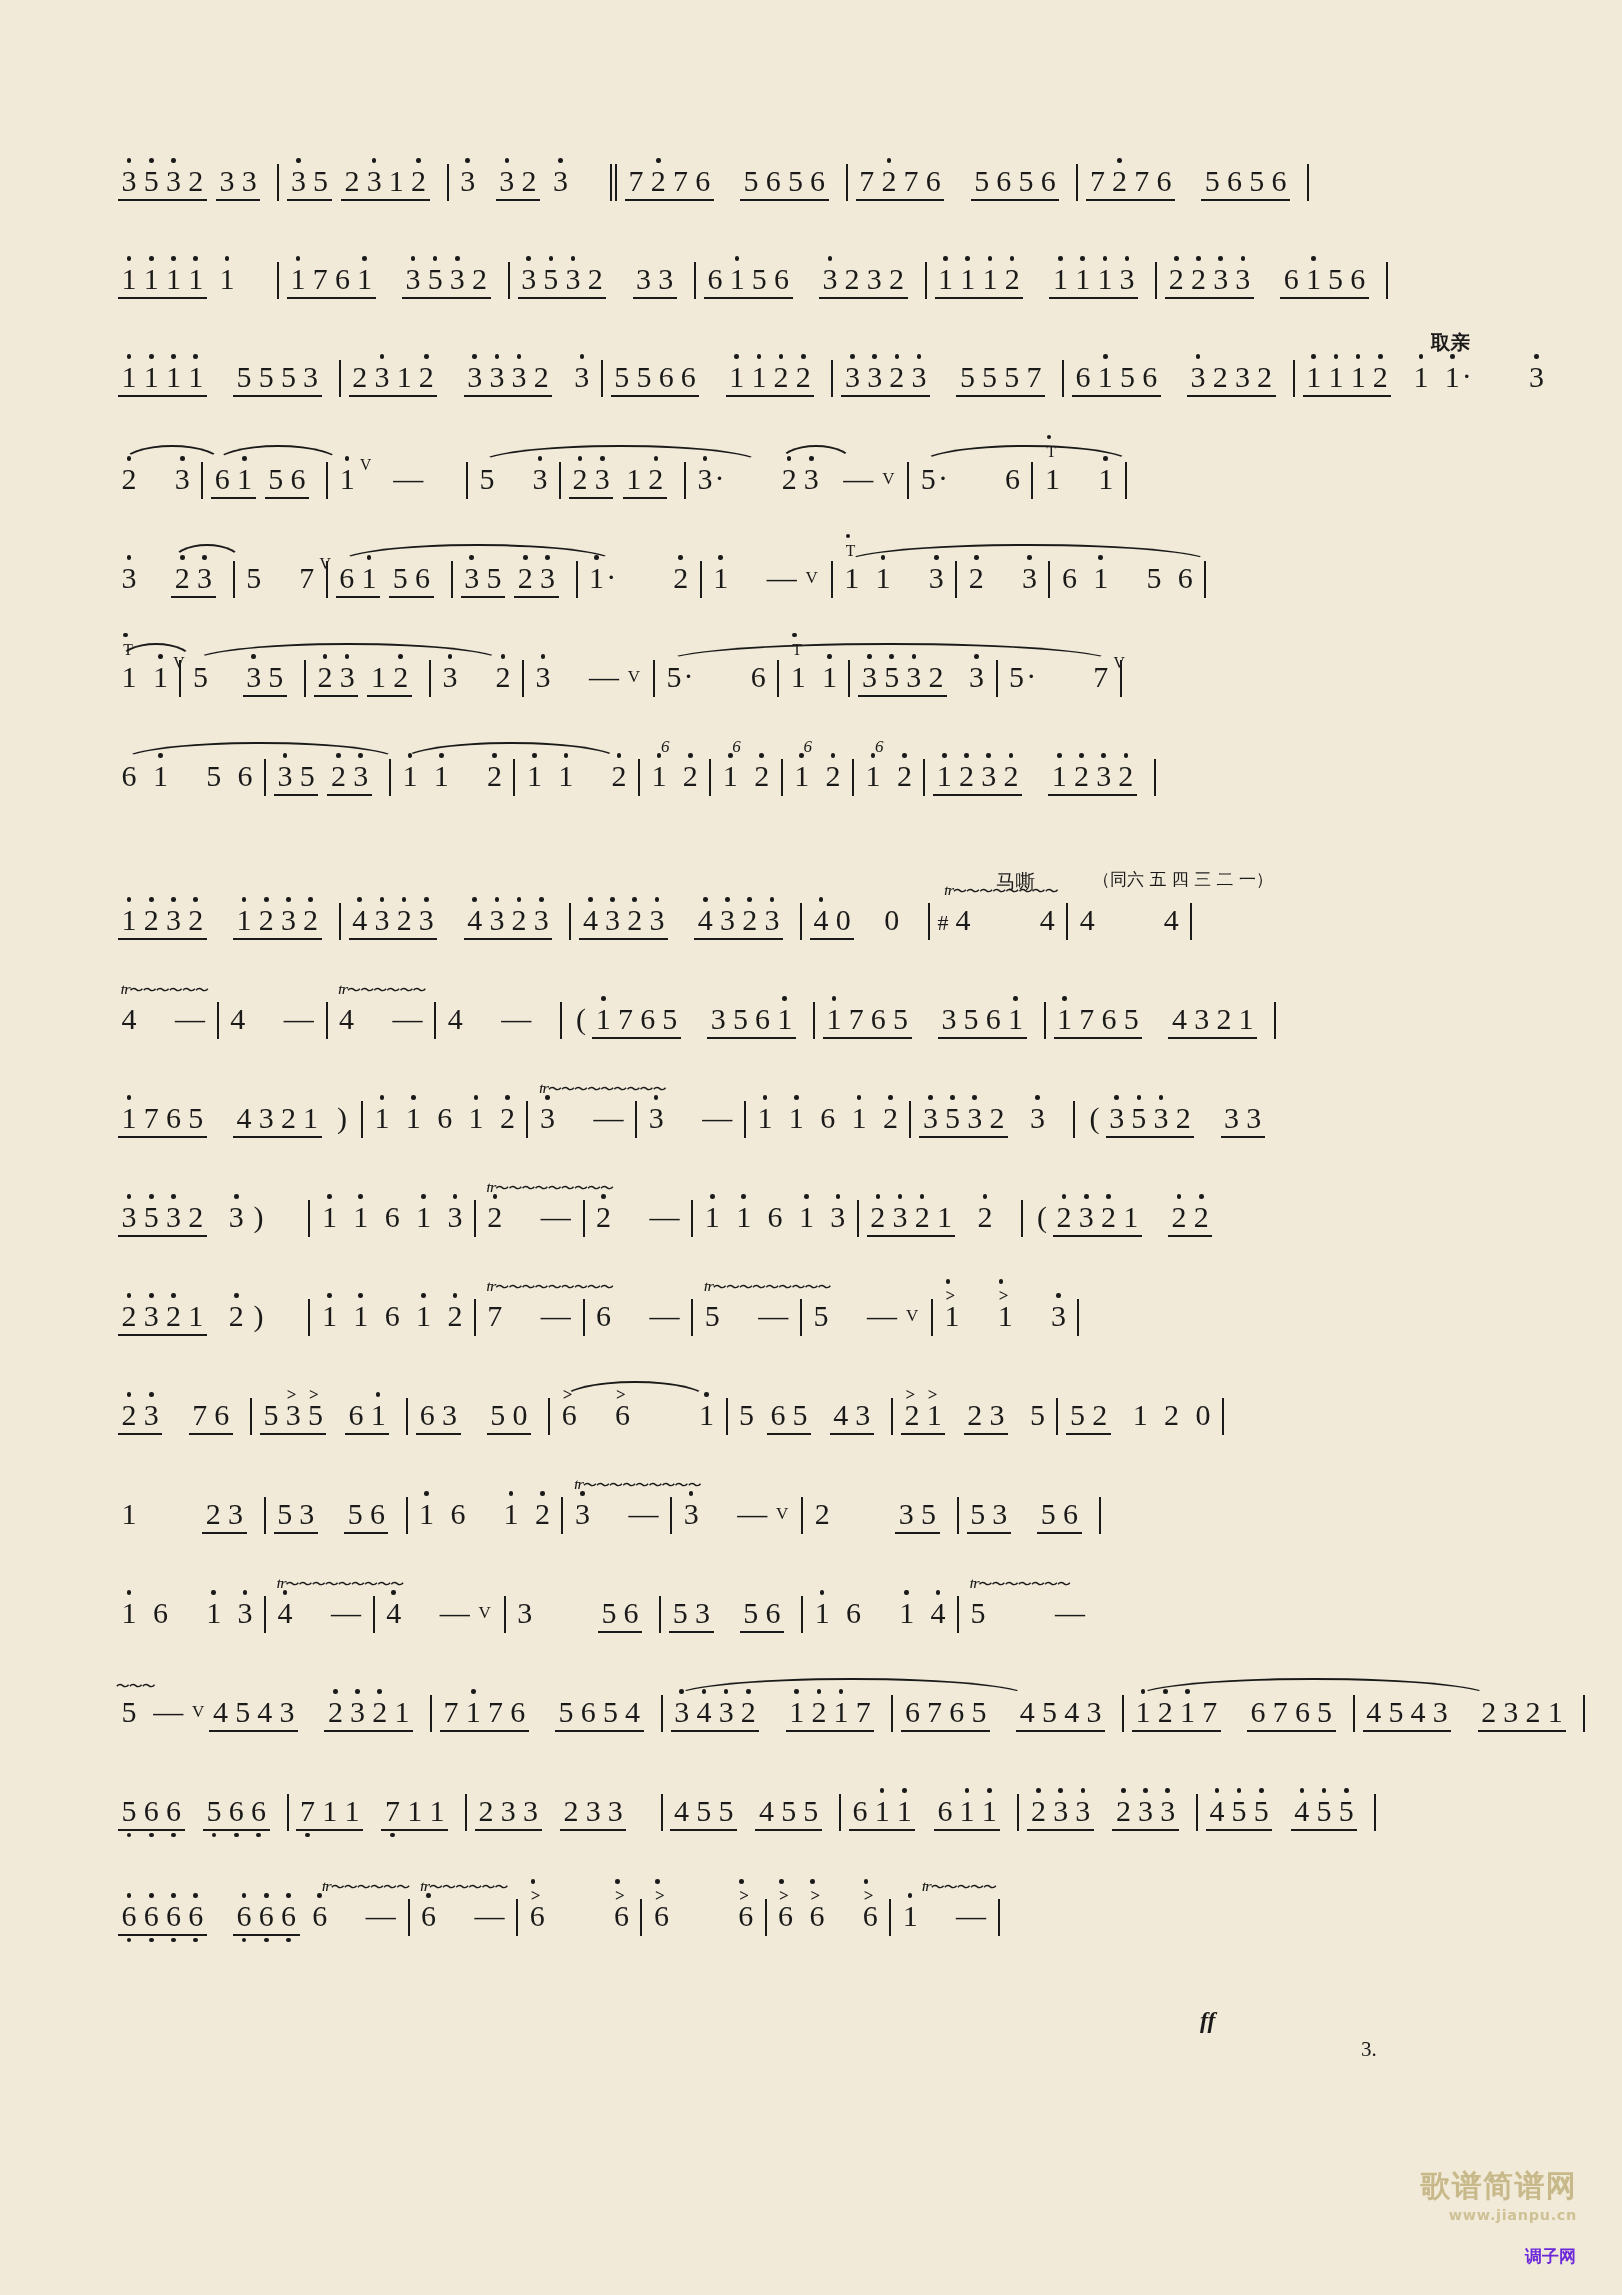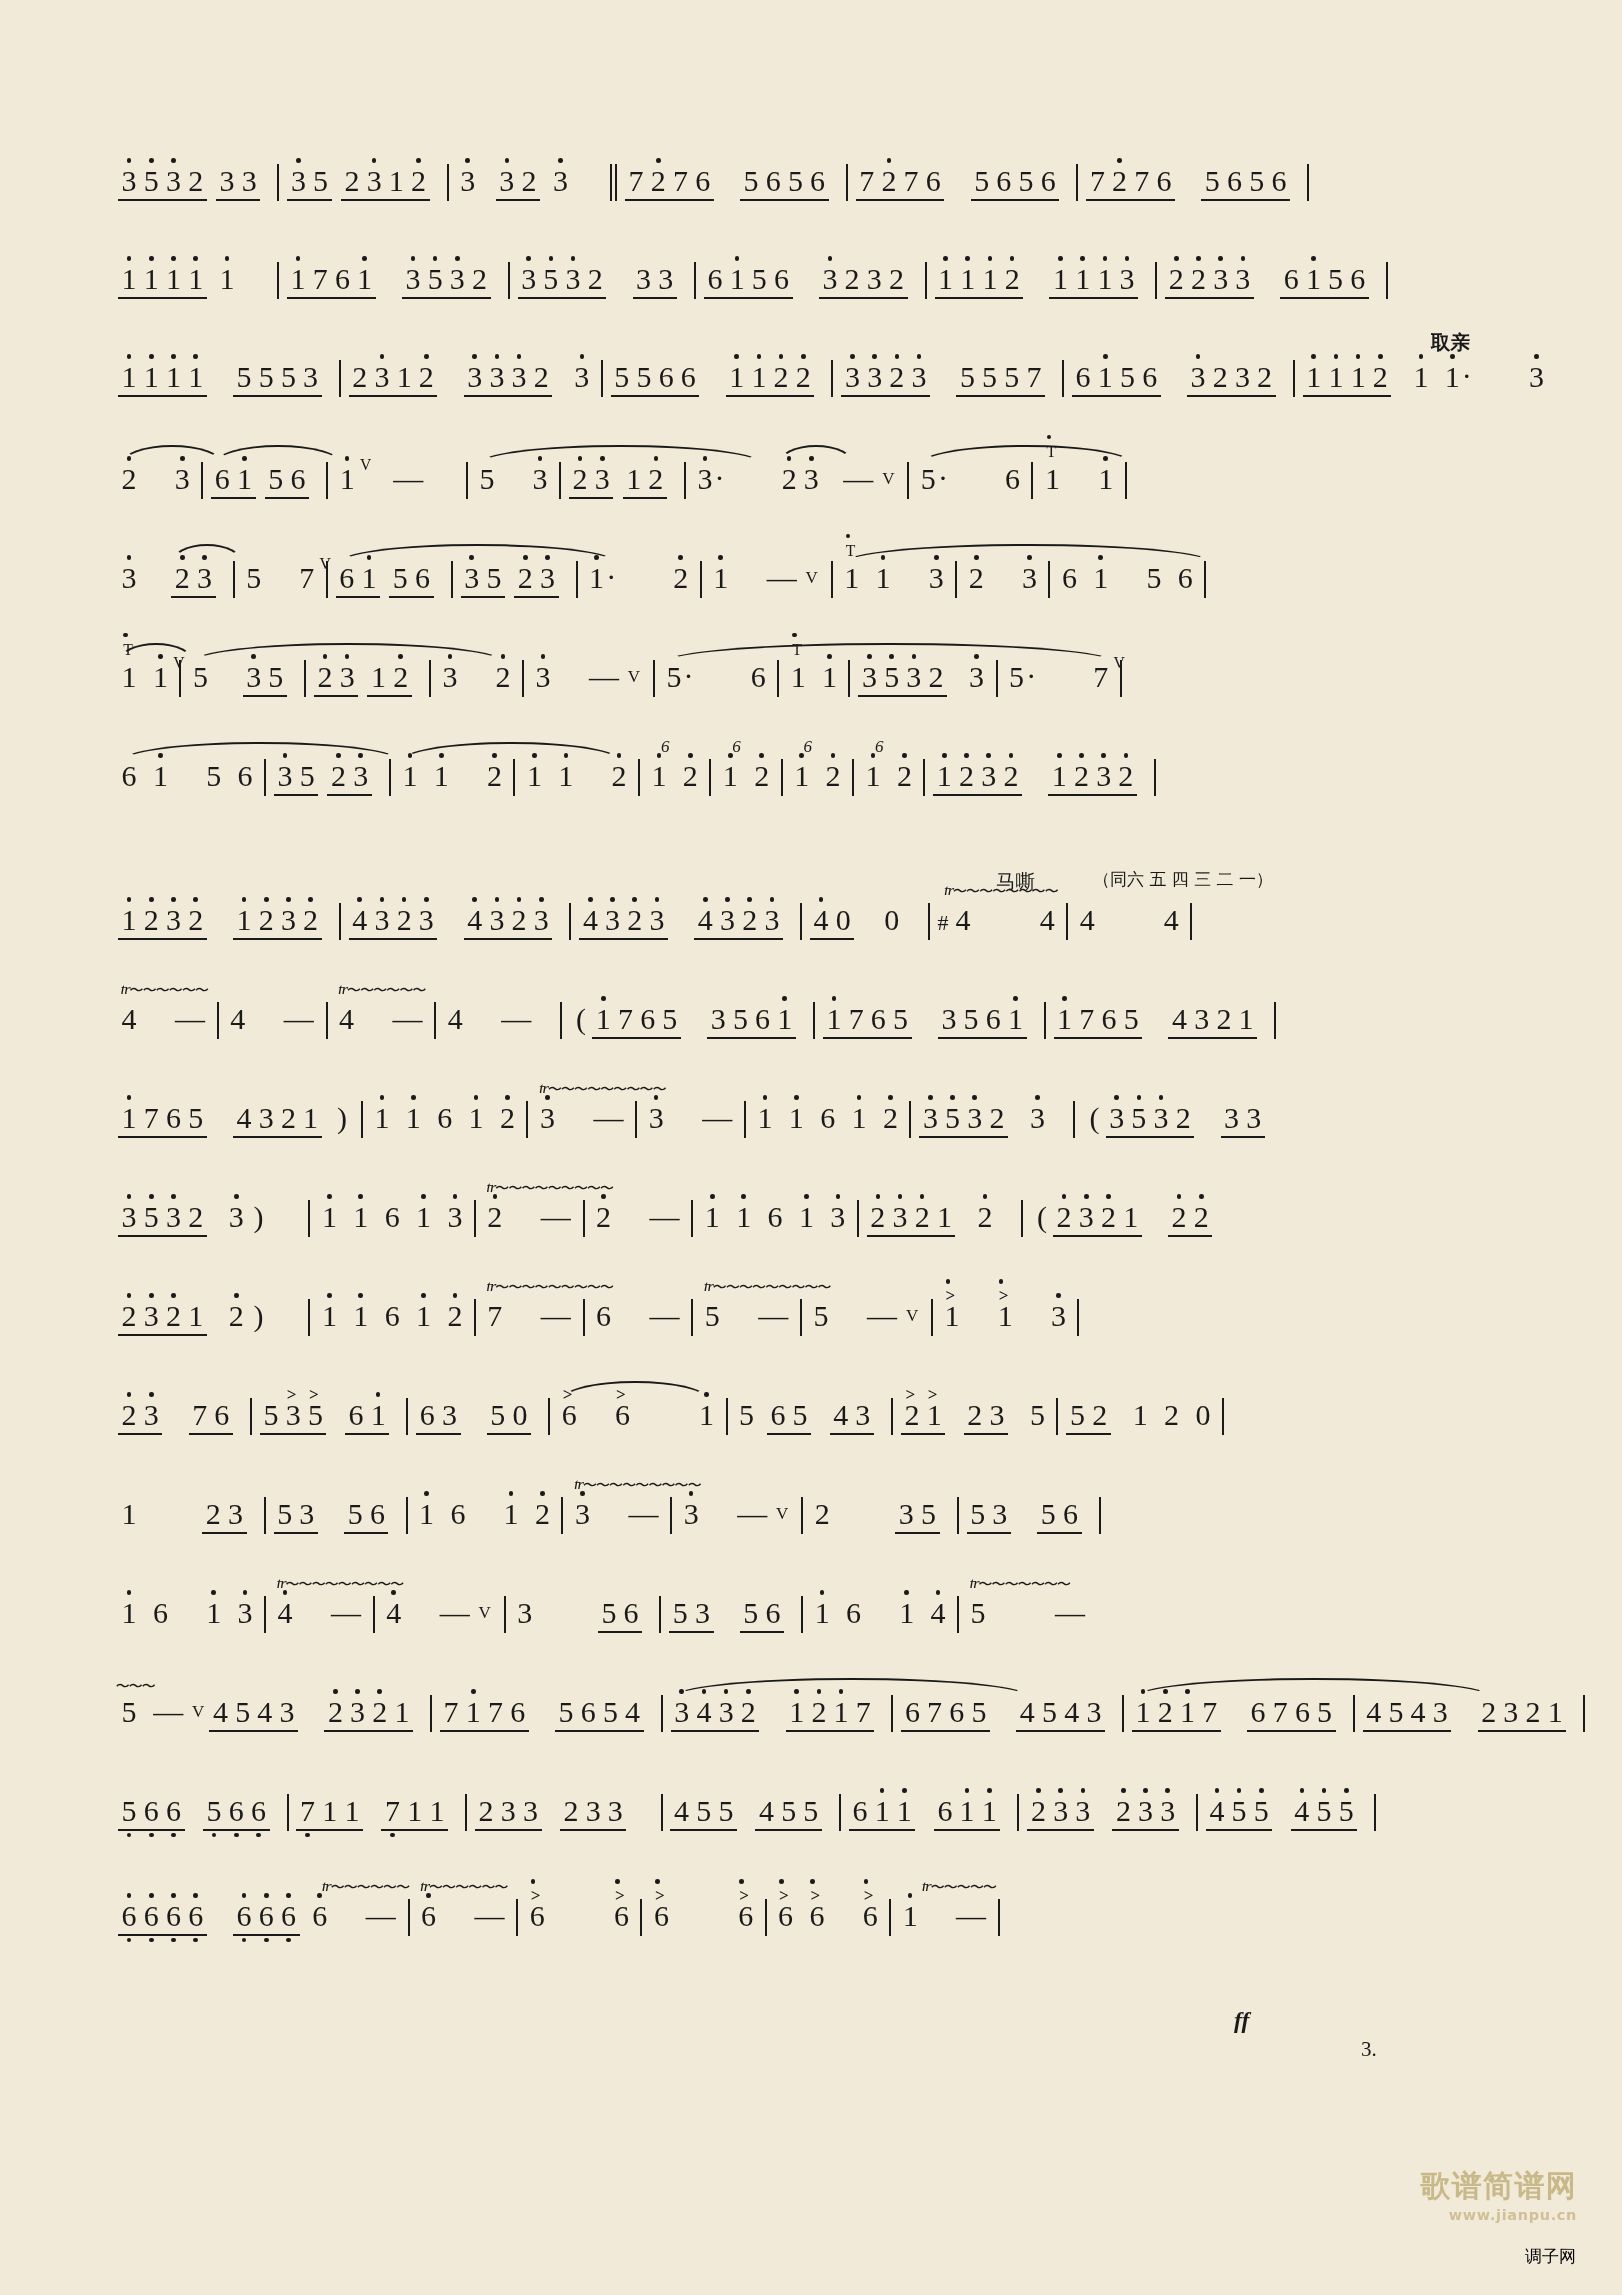--- a/index.html
+++ b/index.html
@@ -201,21 +201,22 @@
     letter-spacing: 0.7px;
     color: #cfc196;
     text-align: right;
   }
   .wm2 {
     position: absolute;
     right: 47px;
     bottom: 27.5px;
     font-family: "DejaVu Sans", sans-serif;
     font-size: 17px;
-    color: #000000;
+    color: #6d28d9;
+    font-weight: bold;
   }
 </style>
 </head>
 <body>
 
 <div id="sheet">
   <div class="page">
 
     <div class="line" style="height:98px">
       <span class="grp beam1"><span class="n dotup">3</span><span class="n dotup">5</span><span class="n dotup">3</span><span class="n">2</span></span>
@@ -834,21 +835,21 @@
       <span class="n dotup accent" style="position:relative">6</span>
       <span class="bar"></span>
       <span class="cell" style="position:relative">
         <span class="trill" style="left:2.6px; width:131px;margin-left:20px;"><i>tr</i>〜〜〜〜〜</span>
         <span class="n dotup">1</span><span class="sp-l"></span><span class="dash">—</span>
       </span>
       <span class="bar"></span>
     </div>
 
     <div style="position:relative; height:46px">
-      <span class="ff" style="left:1116px; top:2.6px;">ff</span>
+      <span class="ff" style="left:1082px; top:2.6px;">ff</span>
       <span class="pagenum" style="left:1243px; top:33px;">3.</span>
     </div>
 
   </div>
 
   <div class="wm1">
     <span>歌谱简谱网</span>
     <small>www.jianpu.cn</small>
   </div>
   <div class="wm2">

